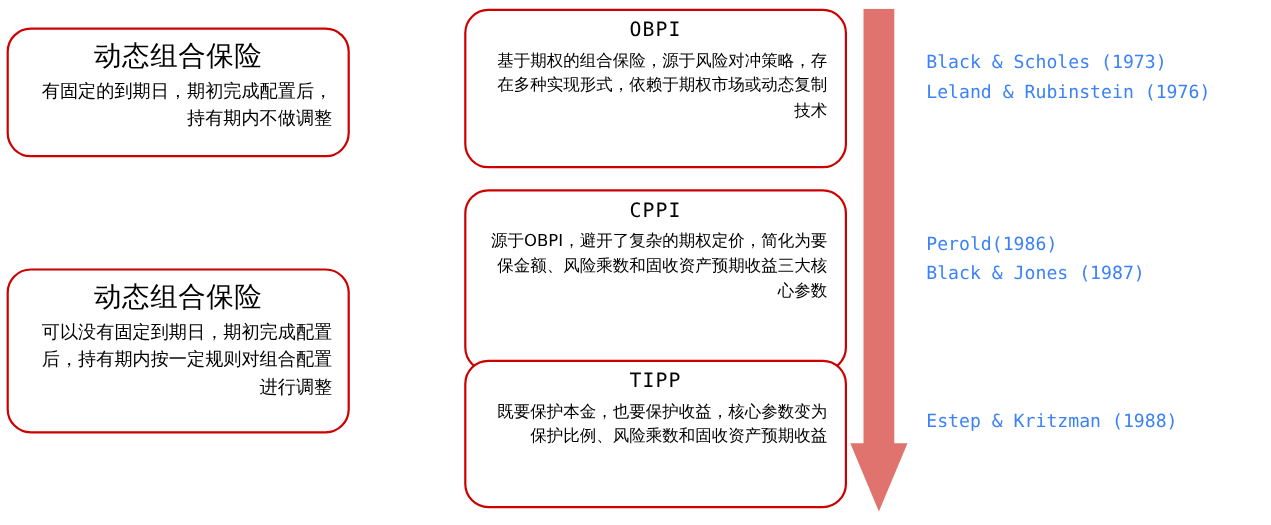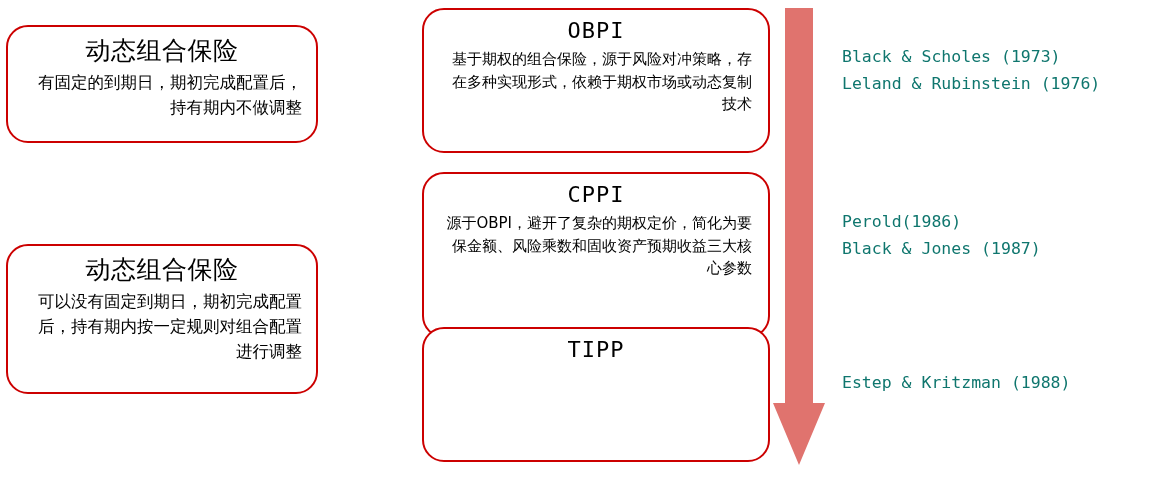--- a/index.html
+++ b/index.html
@@ -54,21 +54,21 @@
   }
   .card.left .card-body {
     font-size: 16.5px;
     margin: 7px 14px 0 14px;
     line-height: 1.5;
   }
 
   
   .card.mid .card-title {
     font-family: "DejaVu Sans Mono", "Liberation Mono", monospace;
-    font-size: 22px;
+    font-size: 18px;
     margin-top: 9px;
     letter-spacing: 1px;
   }
   .card.mid .card-body {
     font-size: 15px;
     margin: 6px 16px 0 16px;
     line-height: 1.5;
   }
 
   
@@ -86,21 +86,21 @@
     width: 58px;
     height: 462px;
   }
   .arrow svg { display: block; width: 100%; height: 100%; }
 
   
   .citation {
     position: absolute;
     font-family: "DejaVu Sans Mono", "Liberation Mono", monospace;
     font-size: 16.5px;
-    color: #0f766e;
+    color: #3b82f6;
     line-height: 1.62;
     white-space: pre;
     letter-spacing: 0px;
   }
   #cite-obpi { left: 842px; top: 44px; }
   #cite-cppi { left: 842px; top: 209px; }
   #cite-tipp { left: 842px; top: 370px; }
 </style>
 </head>
 <body>
@@ -122,20 +122,21 @@
     <div class="card-body">基于期权的组合保险，源于风险对冲策略，存在多种实现形式，依赖于期权市场或动态复制技术</div>
   </div>
 
   <div class="card mid" id="card-cppi" style="border-color: rgb(204, 0, 0);">
     <div class="card-title">CPPI</div>
     <div class="card-body">源于OBPI，避开了复杂的期权定价，简化为要保金额、风险乘数和固收资产预期收益三大核心参数</div>
   </div>
 
   <div class="card mid" id="card-tipp" style="border-color: rgb(204, 0, 0);">
     <div class="card-title">TIPP</div>
+    <div class="card-body">既要保护本金，也要保护收益，核心参数变为保护比例、风险乘数和固收资产预期收益</div>
   </div>
 
   <div class="arrow">
     <svg viewBox="0 0 58 462" preserveAspectRatio="none" aria-hidden="true">
       <polygon id="arrow-shape" points="15,0 43,0 43,395 55,395 29,457 3,395 15,395" fill="#E0736E"></polygon>
     </svg>
   </div>
 
   <div class="citation" id="cite-obpi">Black &amp; Scholes (1973)
 Leland &amp; Rubinstein (1976)</div>

